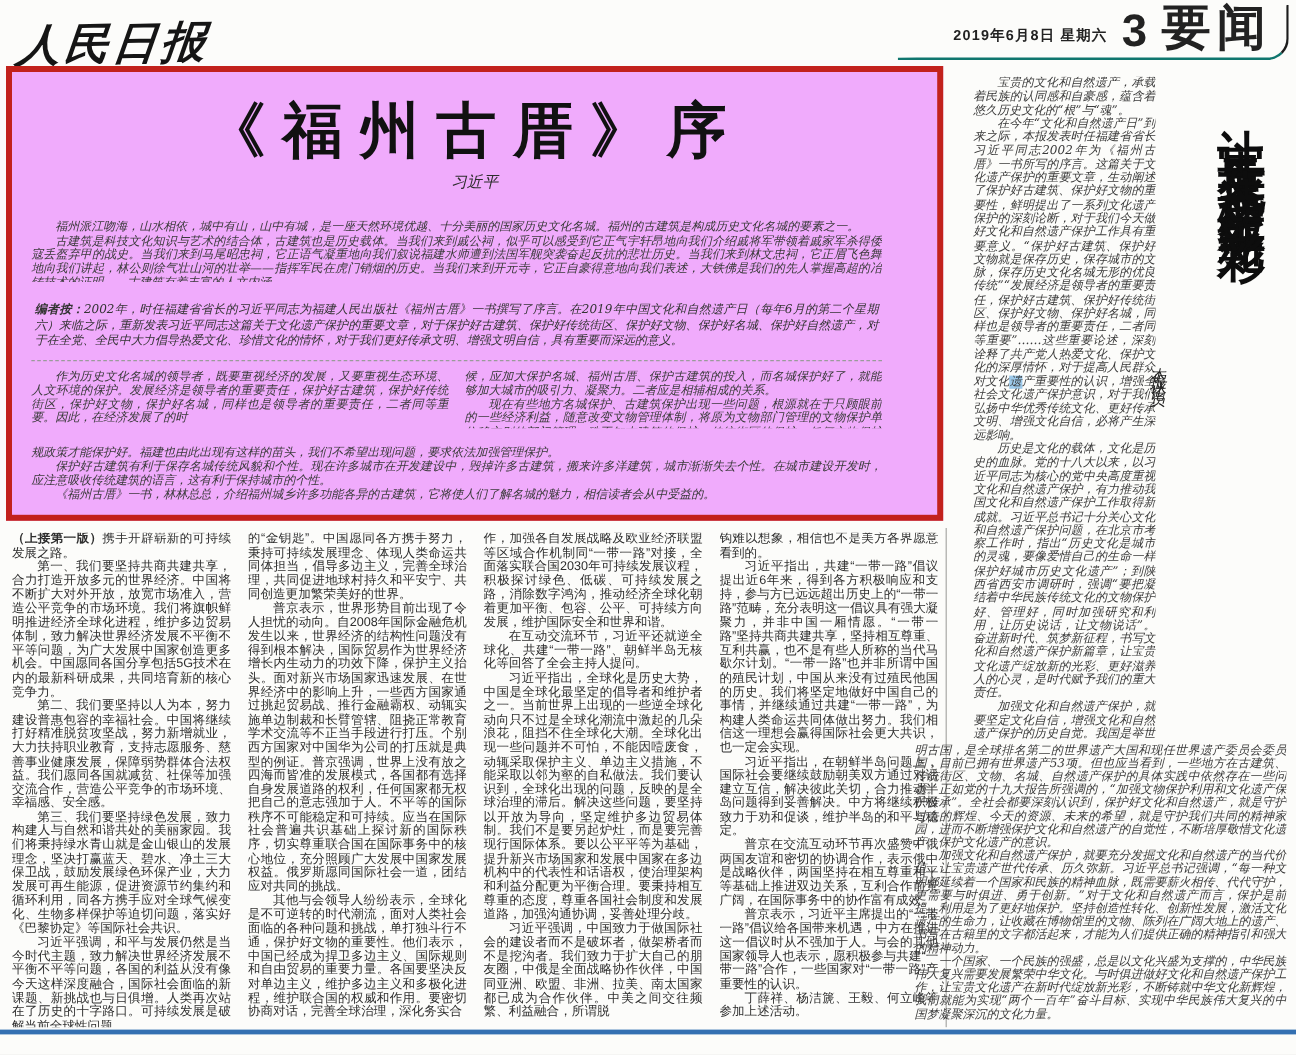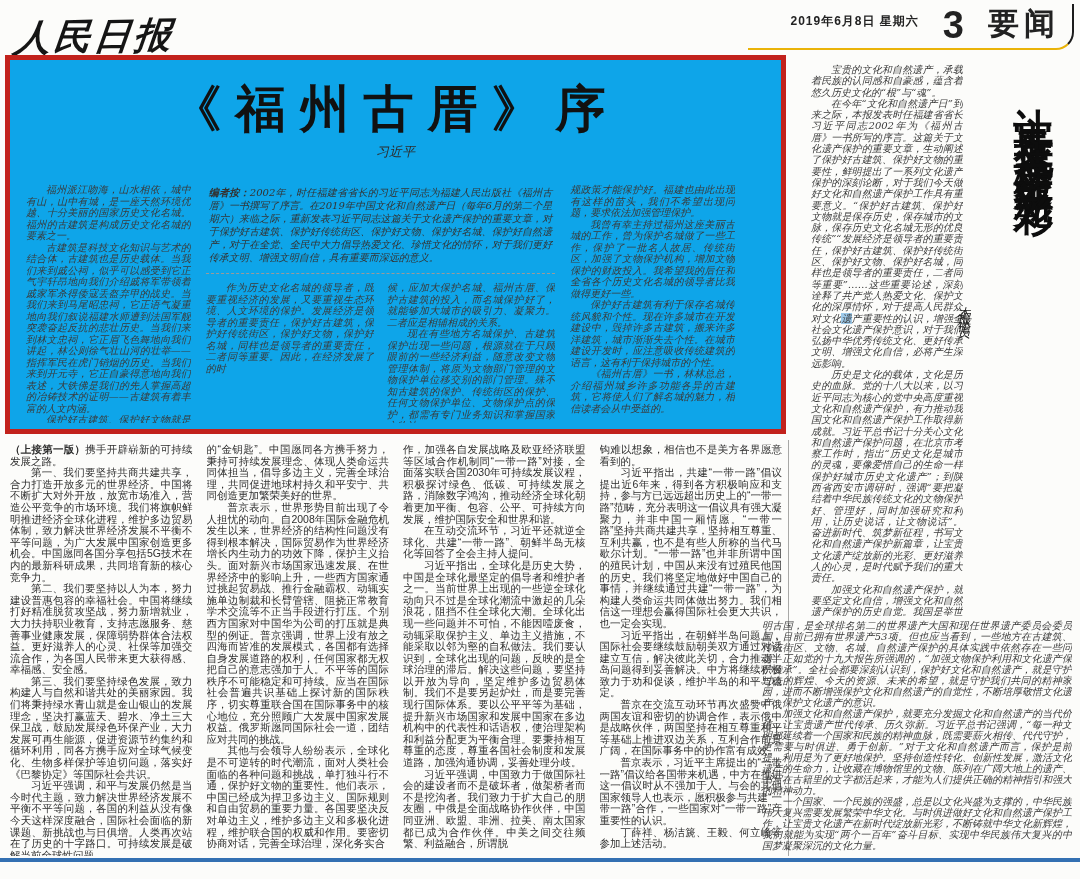--- a/index.html
+++ b/index.html
@@ -5,38 +5,38 @@
   * { margin:0; padding:0; box-sizing:border-box; }
   html,body { width:1080px; height:879px; background:#e9e9e7; }
   .page { position:relative; width:1080px; height:879px; background:#fcfcfa; overflow:hidden;
           font-family:"Liberation Serif", serif; color:#222; }
 
   
   .masthead { position:absolute; left:14px; top:12px; font-family:"DejaVu Serif",serif;
               font-weight:bold; font-style:italic; font-size:37px; letter-spacing:3px;
               transform:skewX(-7deg) rotate(-1.2deg); color:#151515; }
   .head-right { position:absolute; right:6px; top:4px; width:326px; height:46px;
-                border-bottom:2px solid #eab308; border-right:2px solid #1c1c1c;
-                border-bottom-right-radius:18px; display:flex; align-items:center;
-                justify-content:flex-end; gap:24px; padding:0 12px 3px 0; }
+                border-bottom:2px solid #0f766e; border-right:2px solid #1c1c1c;
+                border-bottom-right-radius:18px; display:flex; align-items:flex-end;
+                justify-content:flex-end; gap:12px; padding:0 12px 3px 0; }
   .pg-date { font-family:"Liberation Sans",sans-serif; font-weight:bold; font-size:12px;
              color:#222; padding-bottom:7px; letter-spacing:1px; }
   .pg-no { font-family:"Liberation Sans",sans-serif; font-weight:bold; font-size:38px; line-height:1; }
-  .pg-sec { font-family:"Liberation Sans",sans-serif; font-weight:bold; font-size:31px;
+  .pg-sec { font-family:"Liberation Sans",sans-serif; font-weight:bold; font-size:41px;
             letter-spacing:5px; line-height:1.05; }
 
   
   .main-box { position:absolute; left:5px; top:55px; width:781px; height:379px;
-              border:5px solid #c2221c; background:#0ea5e9; }
+              border:5px solid #c2221c; background:#f0abfc; }
   .m-title { margin-top:16px; text-align:center; font-family:"Liberation Sans",sans-serif;
              font-weight:bold; font-size:50px; letter-spacing:14px; color:#111; }
   .m-author { text-align:center; font-style:italic; font-size:13px; color:#2d2d2d; margin-top:0;
               font-family:"DejaVu Serif",serif; }
   .m-cols { position:absolute; left:16px; right:46px; top:124px; bottom:6px;
-            display:flex; gap:15px; overflow:hidden; }
+            display:flex; gap:15px; overflow:hidden;flex-direction:column; }
   .kai { font-family:"DejaVu Serif",serif; font-style:italic; color:#3a3a3a; text-align:justify; }
   .m-cols .mcol { flex:1; overflow:hidden; font-size:10px; line-height:11.5px; }
   .m-mid { flex:2.12; display:flex; flex-direction:column; overflow:hidden; }
   .note { font-size:10px; line-height:13px; color:#333; border-bottom:1px dashed #9a9a9a;
           padding:2px 3px 9px 3px; margin-bottom:8px; }
   .note .b { font-weight:bold; }
   .midcols { display:flex; gap:13px; flex:1; overflow:hidden; }
   .midcols .mcol { flex:1; overflow:hidden; font-size:10px; line-height:11.5px; }
   p { margin:0; }
   p.ind { text-indent:2em; }
@@ -96,32 +96,31 @@
             <p class="ind">作为历史文化名城的领导者，既要重视经济的发展，又要重视生态环境、人文环境的保护。发展经济是领导者的重要责任，保护好古建筑，保护好传统街区，保护好文物，保护好名城，同样也是领导者的重要责任，二者同等重要。因此，在经济发展了的时</p>
           </div>
           <div class="mcol kai">
             <p>候，应加大保护名城、福州古厝、保护古建筑的投入，而名城保护好了，就能够加大城市的吸引力、凝聚力。二者应是相辅相成的关系。</p>
             <p class="ind">现在有些地方名城保护、古建筑保护出现一些问题，根源就在于只顾眼前的一些经济利益，随意改变文物管理体制，将原为文物部门管理的文物保护单位移交别的部门管理。殊不知古建筑的保护、传统街区的保护、任何文物保护单位、文物保护点的保护，都需有专门业务知识和掌握国家文物法</p>
           </div>
         </div>
       </div>
       <div class="mcol kai">
         <p>规政策才能保护好。福建也由此出现有这样的苗头，我们不希望出现问题，要求依法加强管理保护。</p>
-        <p class="ind">我曾有幸主持过福州这座美丽古城的工作，曾为保护名城做了一些工作，保护了一批名人故居、传统街区，加强了文物保护机构，增加文物保护的财政投入。我希望我的后任和全省各个历史文化名城的领导者比我做得更好一些。</p>
         <p class="ind">保护好古建筑有利于保存名城传统风貌和个性。现在许多城市在开发建设中，毁掉许多古建筑，搬来许多洋建筑，城市渐渐失去个性。在城市建设开发时，应注意吸收传统建筑的语言，这有利于保持城市的个性。</p>
         <p class="ind">《福州古厝》一书，林林总总，介绍福州城乡许多功能各异的古建筑，它将使人们了解名城的魅力，相信读者会从中受益的。</p>
       </div>
     </div>
   </section>
 
   <section class="bottom">
     <div class="bcol">
       <p><b class="jump">（上接第一版）</b><span>携手开辟崭新的可持续发展之路。</span></p>
       <p class="ind">第一、我们要坚持共商共建共享，合力打造开放多元的世界经济。中国将不断扩大对外开放，放宽市场准入，营造公平竞争的市场环境。我们将旗帜鲜明推进经济全球化进程，维护多边贸易体制，致力解决世界经济发展不平衡不平等问题，为广大发展中国家创造更多机会。中国愿同各国分享包括5G技术在内的最新科研成果，共同培育新的核心竞争力。</p>
-      <p class="ind">第二、我们要坚持以人为本，努力建设普惠包容的幸福社会。中国将继续打好精准脱贫攻坚战，努力新增就业，大力扶持职业教育，支持志愿服务、慈善事业健康发展，保障弱势群体合法权益。更好滋养人的心灵、社保等加强交流合作，为各国人民带来更大获得感、幸福感、安全感。</p>
+      <p class="ind">第二、我们要坚持以人为本，努力建设普惠包容的幸福社会。中国将继续打好精准脱贫攻坚战，努力新增就业，大力扶持职业教育，支持志愿服务、慈善事业健康发展，保障弱势群体合法权益。我们愿同各国就减贫、社保等加强交流合作，营造公平竞争的市场环境、幸福感、安全感。</p>
       <p class="ind">第三、我们要坚持绿色发展，致力构建人与自然和谐共处的美丽家园。我们将秉持绿水青山就是金山银山的发展理念，坚决打赢蓝天、碧水、净土三大保卫战，鼓励发展绿色环保产业，大力发展可再生能源，促进资源节约集约和循环利用，同各方携手应对全球气候变化、生物多样保护等迫切问题，落实好《巴黎协定》等国际社会共识。</p>
       <p class="ind">习近平强调，和平与发展仍然是当今时代主题，致力解决世界经济发展不平衡不平等问题，各国的利益从没有像今天这样深度融合，国际社会面临的新课题、新挑战也与日俱增。人类再次站在了历史的十字路口。可持续发展是破解当前全球性问题</p>
     </div>
     <div class="bcol">
       <p>的“金钥匙”。中国愿同各方携手努力，秉持可持续发展理念、体现人类命运共同体担当，倡导多边主义，完善全球治理，共同促进地球村持久和平安宁、共同创造更加繁荣美好的世界。</p>
       <p class="ind">普京表示，世界形势目前出现了令人担忧的动向。自2008年国际金融危机发生以来，世界经济的结构性问题没有得到根本解决，国际贸易作为世界经济增长内生动力的功效下降，保护主义抬头。面对新兴市场国家迅速发展、在世界经济中的影响上升，一些西方国家通过挑起贸易战、推行金融霸权、动辄实施单边制裁和长臂管辖、阻挠正常教育学术交流等不正当手段进行打压。个别西方国家对中国华为公司的打压就是典型的例证。普京强调，世界上没有放之四海而皆准的发展模式，各国都有选择自身发展道路的权利，任何国家都无权把自己的意志强加于人。不平等的国际秩序不可能稳定和可持续。应当在国际社会普遍共识基础上探讨新的国际秩序，切实尊重联合国在国际事务中的核心地位，充分照顾广大发展中国家发展权益。俄罗斯愿同国际社会一道，团结应对共同的挑战。</p>
       <p class="ind">其他与会领导人纷纷表示，全球化是不可逆转的时代潮流，面对人类社会面临的各种问题和挑战，单打独斗行不通，保护好文物的重要性。他们表示，中国已经成为捍卫多边主义、国际规则和自由贸易的重要力量。各国要坚决反对单边主义，维护多边主义和多极化进程，维护联合国的权威和作用。要密切协商对话，完善全球治理，深化务实合</p>
     </div>
     <div class="bcol">
       <p>作，加强各自发展战略及欧亚经济联盟等区域合作机制同“一带一路”对接，全面落实联合国2030年可持续发展议程，积极探讨绿色、低碳、可持续发展之路，消除数字鸿沟，推动经济全球化朝着更加平衡、包容、公平、可持续方向发展，维护国际安全和世界和谐。</p>

